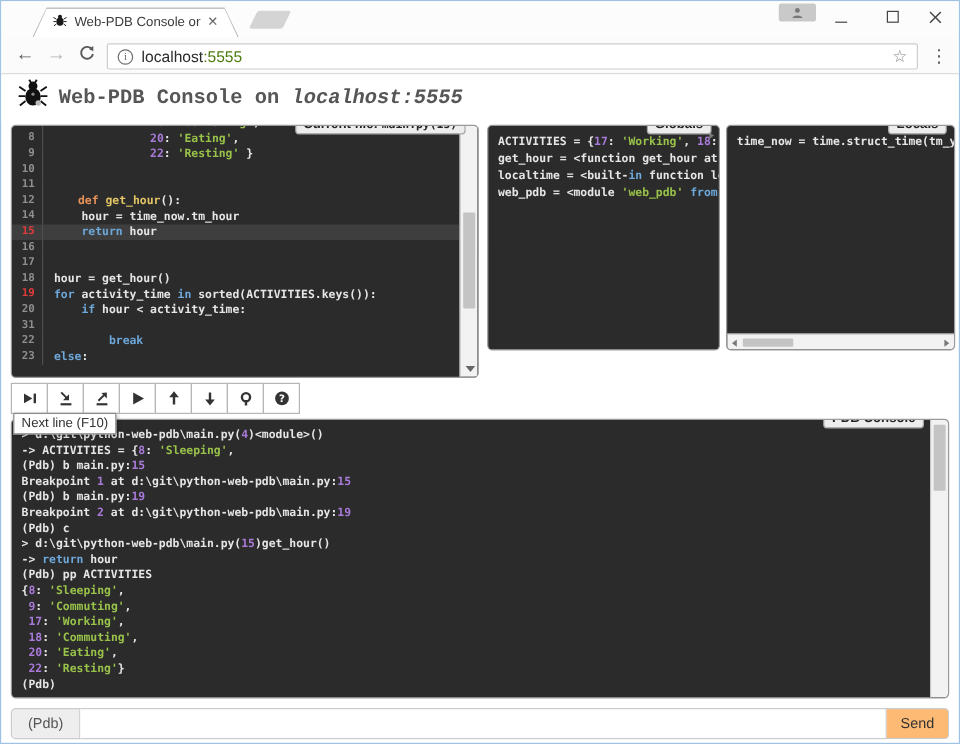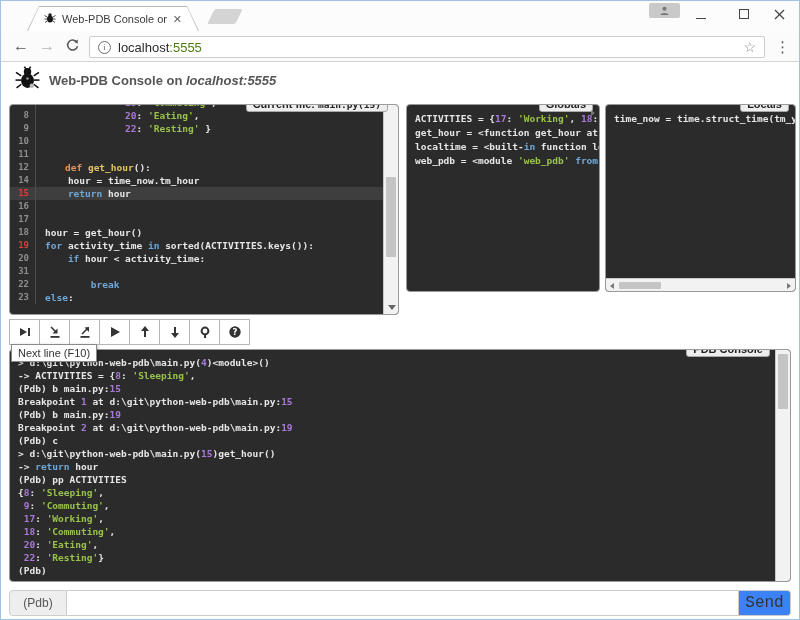--- a/index.html
+++ b/index.html
@@ -33,21 +33,21 @@
   .info-badge { width:13px; height:13px; border:1px solid #6e6e6e; border-radius:50%;
     font-size:9px; color:#6e6e6e; text-align:center; line-height:11px; font-family:"Liberation Serif", serif; flex:none; }
   .url { font-size:13px; color:#2b2b2b; flex:1; }
   .url .port { color:#4d7c0f; }
   .star { font-size:14px; color:#888; flex:none; }
   .menu-dots { position:absolute; left:774px; top:37px; font-size:15px; color:#555; letter-spacing:0; }
 
   
   .page-header { position:absolute; left:0; top:61px; width:100%; height:40px; background:#fff; }
   .bug-big { position:absolute; left:14px; top:3px; }
-  .page-title { position:absolute; left:48px; top:11px; font-size:13px; font-weight:bold; color:#565656; }
+  .page-title { position:absolute; left:48px; top:11px; font-size:17px; font-weight:bold; color:#565656;font-family:Liberation Mono, monospace; }
   .page-title .host { font-style:italic; }
 
   
   .panel { position:absolute; background:#2b2b2b; border:1px solid #9a9a9a; border-radius:4px; }
   .panel-tab { position:absolute; top:-9px; background:#ededed; border:1px solid #a8a8a8; border-radius:3px;
     padding:0 6px; height:16px; line-height:14px; font-size:11px; font-weight:bold; color:#222; white-space:nowrap; z-index:5; }
   .panel-tab .mono { font-family:"DejaVu Sans Mono", monospace; font-weight:bold; font-size:9.5px; }
 
   .mono-text { font-family:"DejaVu Sans Mono", monospace; font-weight:bold; font-size:9.5px; color:#e6e6e6; }
   .t-p { color:#e6e6e6; }
@@ -100,22 +100,22 @@
   #console-panel { left:8px; top:348px; width:782px; height:233px; display:flex; overflow:hidden; }
   .console-area { flex:1; overflow:hidden; padding:6px 0 0 8px; }
   .cline { white-space:pre; height:13px; line-height:13px; }
 
   
   .input-bar { position:absolute; left:8px; top:589px; width:782px; height:26px; display:flex; }
   .input-addon { flex:none; width:58px; background:#eee; border:1px solid #ccc; border-radius:4px 0 0 4px;
     font-size:12px; color:#555; display:flex; align-items:center; justify-content:center; }
   .cmd-input { flex:1; border:1px solid #ccc; border-left:none; background:#fff; padding:0 8px;
     font-size:12px; font-family:"Liberation Sans", sans-serif; outline:none; }
-  .send-btn { flex:none; width:52px; background:#3b82f6; border:1px solid #ccc; border-left:none;
-    border-radius:0 4px 4px 0; font-size:16px; color:#333; cursor:pointer; font-family:Liberation Mono, monospace; }
+  .send-btn { flex:none; width:52px; background:#fdba74; border:1px solid #ccc; border-left:none;
+    border-radius:0 4px 4px 0; font-size:12px; color:#333; cursor:pointer; font-family:Liberation Sans, sans-serif; }
 </style>
 </head>
 <body>
 
 <div class="window">
 
   <div class="titlebar">
     <div class="tab-outer">
       <div class="tab-inner">
         <span>

